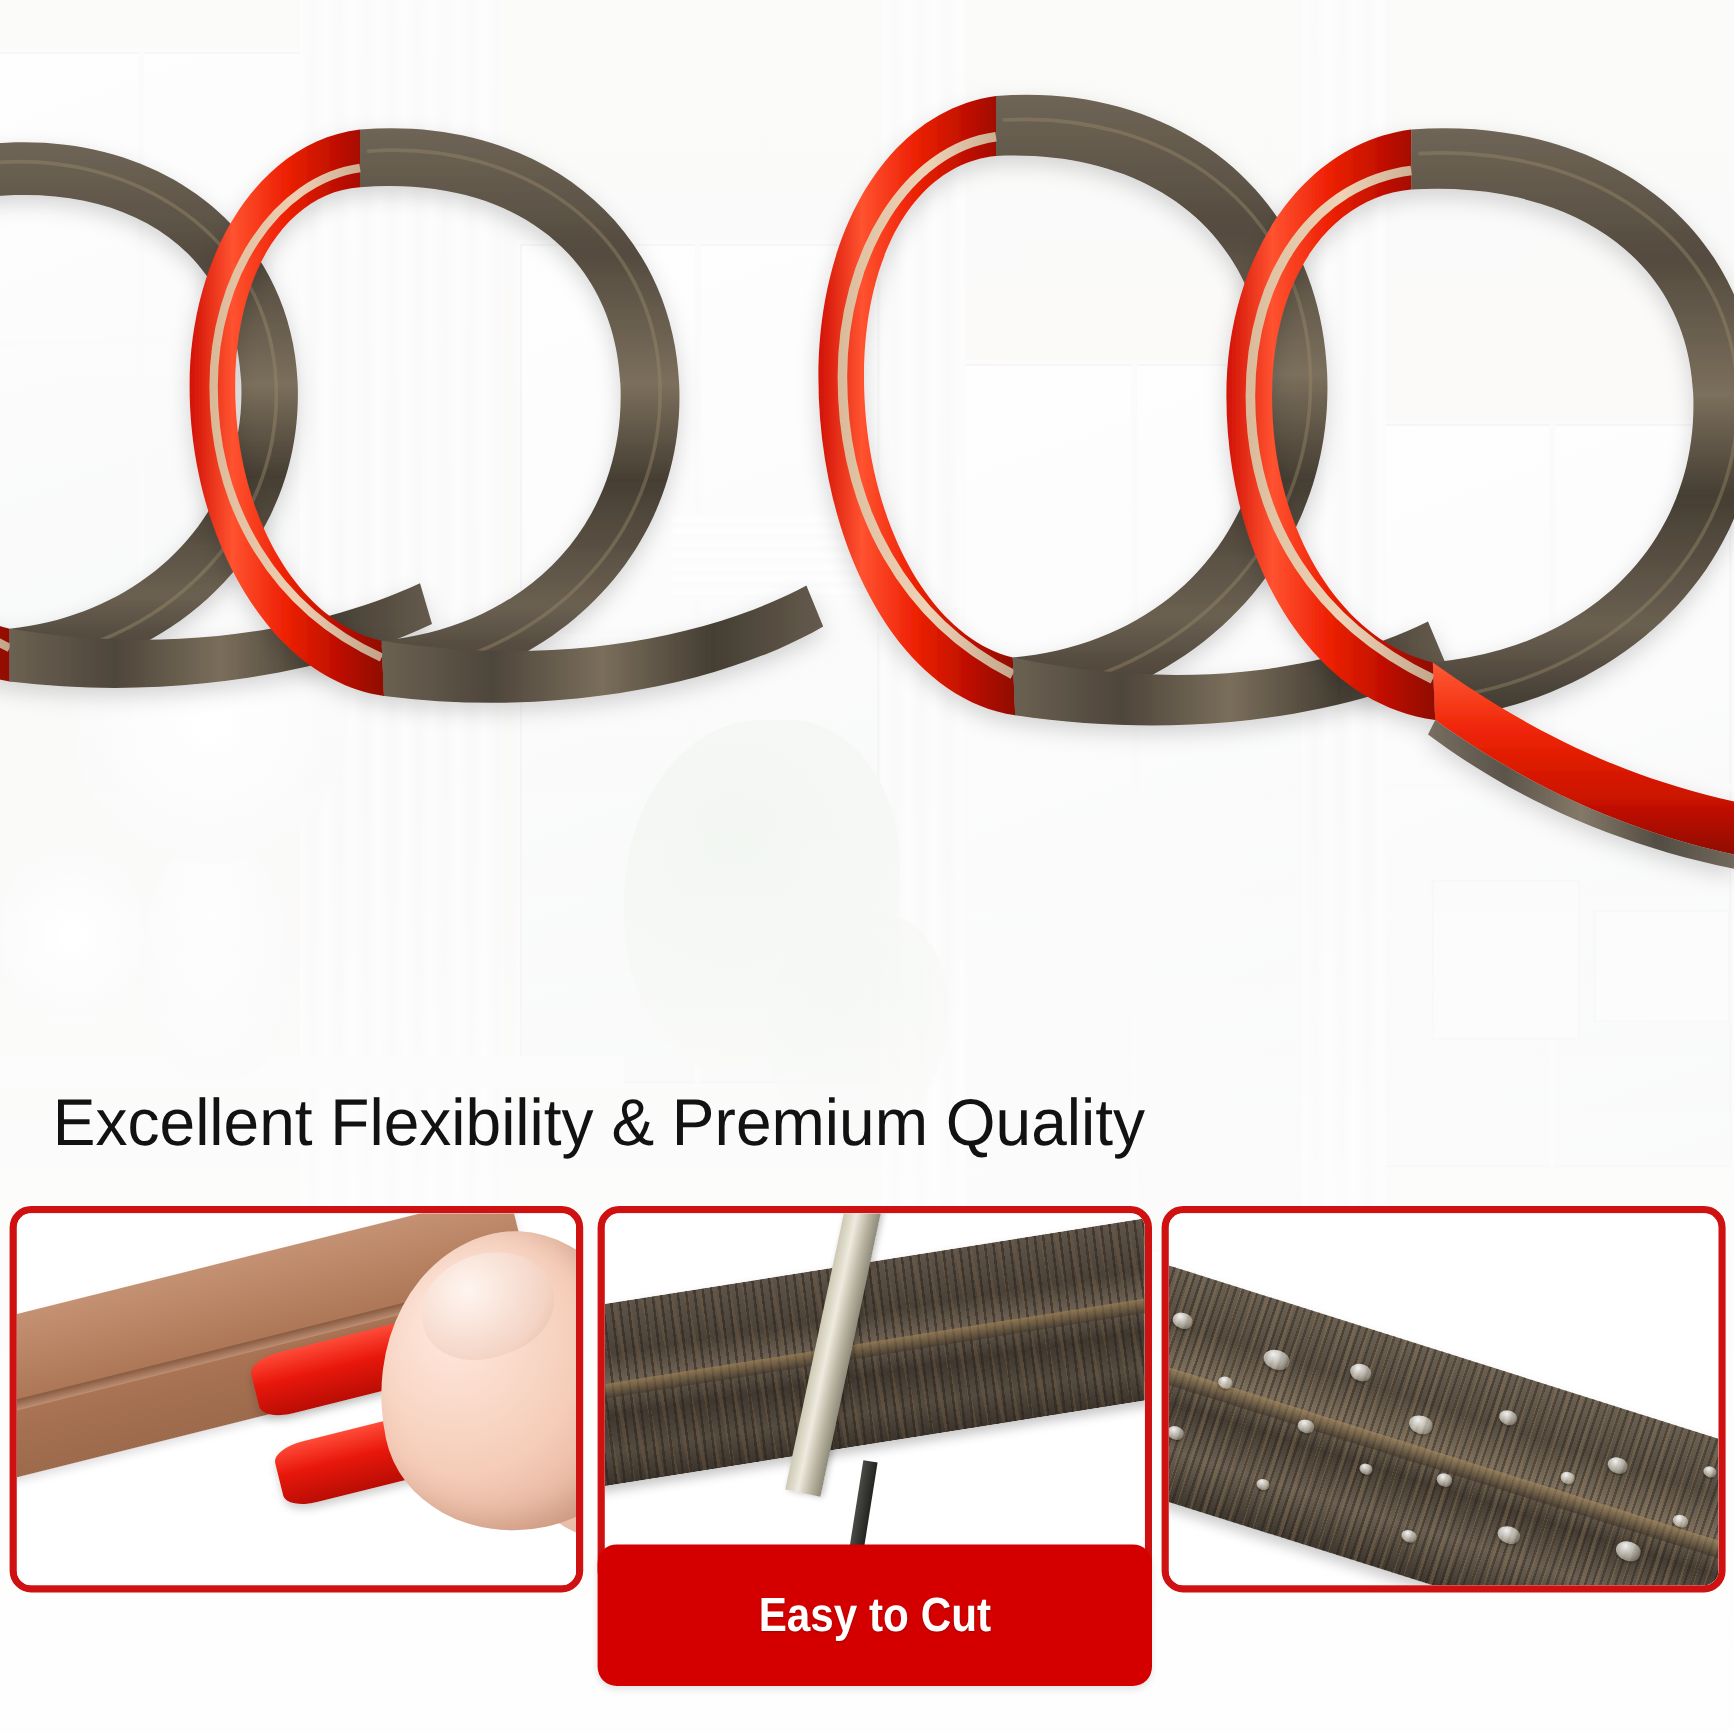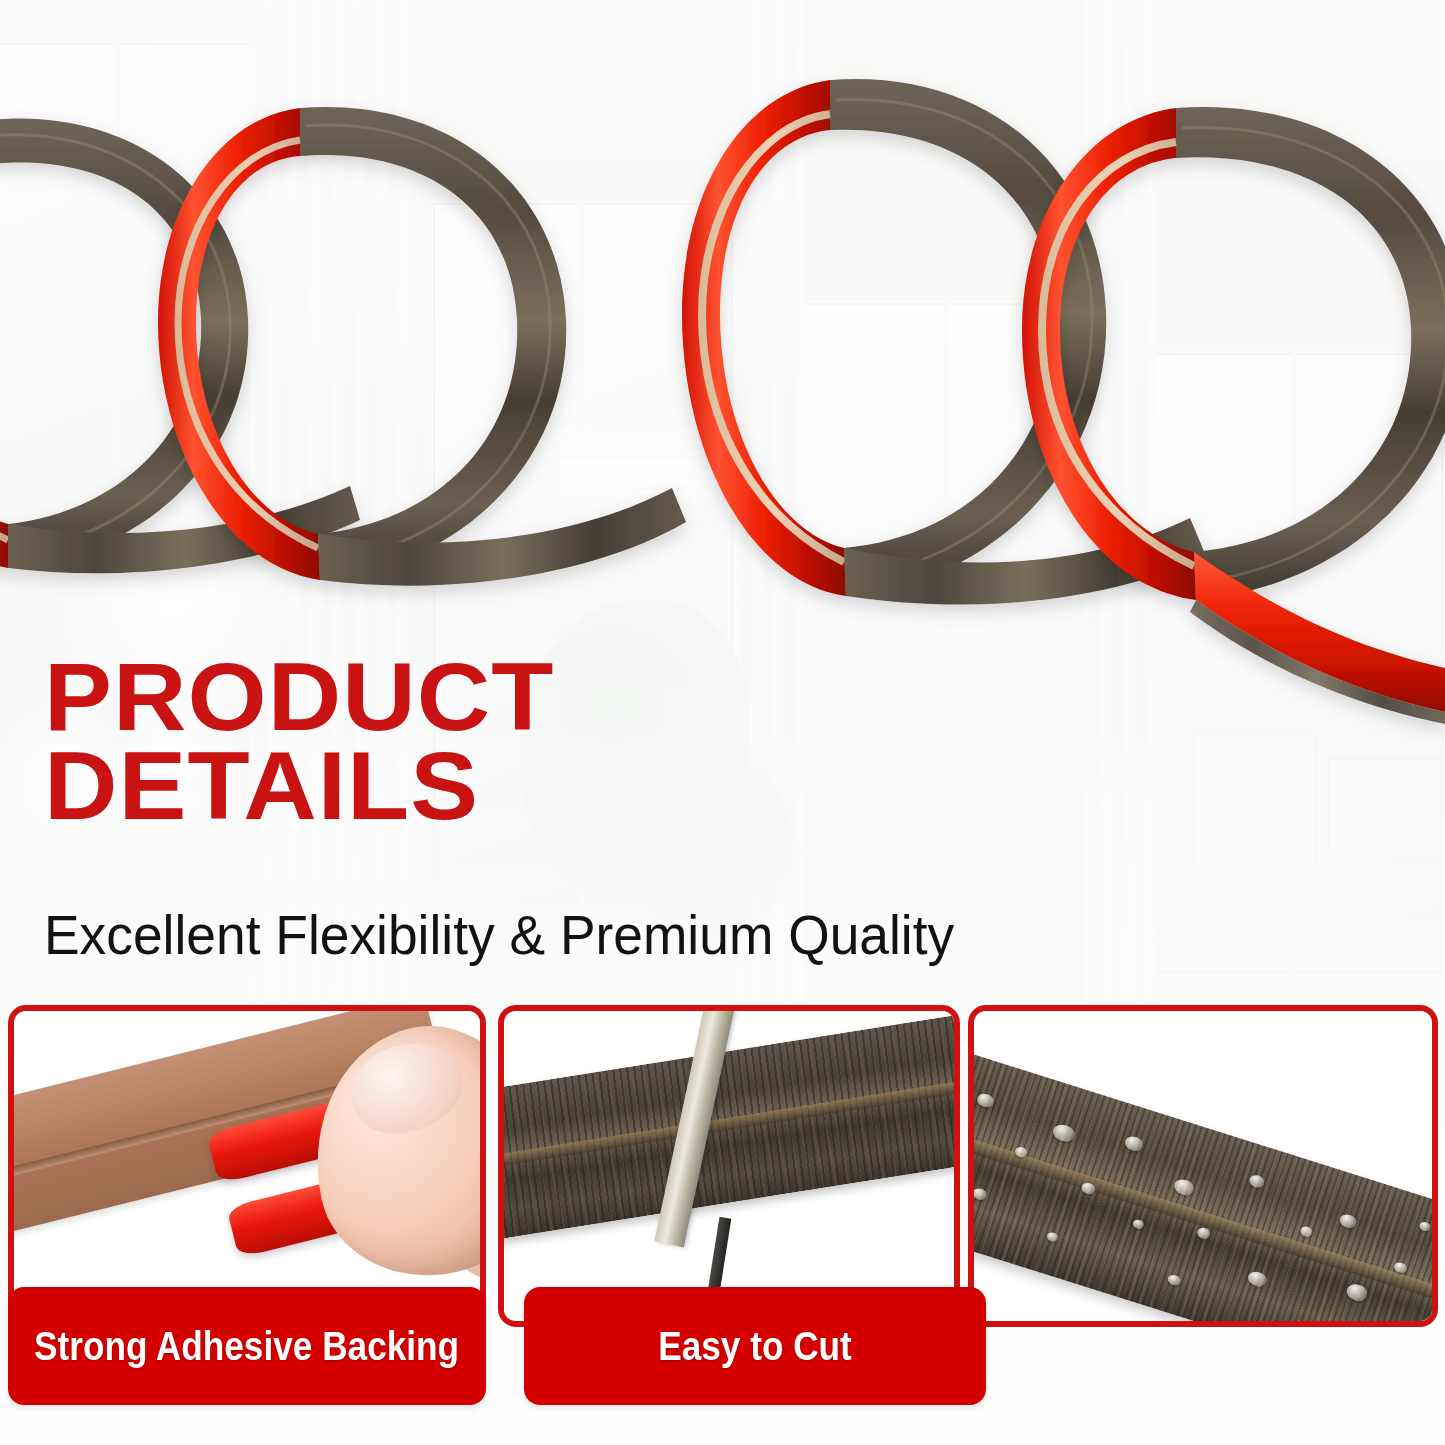--- a/index.html
+++ b/index.html
@@ -66,21 +66,21 @@
   .cap span{color:#ffffff;font-weight:bold;font-size:40px;white-space:nowrap;
        transform:scaleX(.88);transform-origin:center;
        text-shadow:0 1px 2px rgba(0,0,0,.25);
        font-family:"Liberation Sans",sans-serif;}
 
   
   #panel1{left:8px;width:478px;}
   #cap1{left:8px;top:282px;width:478px;}
   
   #panel2{left:498px;width:462px;}
-  #cap2{left:498px;top:282px;width:462px;margin-left:26px;}
+  #cap2{left:498px;top:282px;width:462px;}
   
   #panel3{left:968px;width:470px;}
   #cap3{left:968px;top:282px;width:470px;}
 
   
   .s1-strip{position:absolute;left:-40px;top:96px;width:480px;height:132px;
      background:linear-gradient(180deg,#c59174 0%,#b5805f 35%,#a97354 60%,#9c6a4c 100%);
      transform:rotate(-14deg);transform-origin:left center;
      box-shadow:0 4px 7px rgba(0,0,0,.12);}
   .s1-strip:after{content:"";position:absolute;left:0;right:0;top:52%;height:9px;
@@ -266,24 +266,20 @@
         <path d="M 1176 142 C 1098 152, 1042 226, 1042 330 C 1042 436, 1098 520, 1194 566" fill="none" stroke="url(#creamg)" stroke-width="8" stroke-opacity=".92"></path>
 
         <path d="M 1196 600 C 1268 652, 1352 692, 1445 712 L 1445 668
                  C 1356 648, 1278 612, 1194 552 Z" fill="url(#redg2)"></path>
         <path d="M 1196 600 C 1268 652, 1352 692, 1445 712 L 1445 724
                  C 1348 704, 1262 666, 1190 612 Z" fill="url(#woodg2)" opacity=".9"></path>
       </g>
     </svg>
   </div>
 
-  <div class="headline">
-    <div class="hl-line">PRODUCT</div>
-    <div class="hl-line">DETAILS</div>
-  </div>
   <div class="subhead">Excellent Flexibility &amp; Premium Quality</div>
 
   <div class="panels">
 
     <div class="panel" id="panel1">
       <div class="shot">
         <div class="s1-strip"></div>
         <div class="s1-liner s1-l1"></div>
         <div class="s1-liner s1-l2"></div>
         <div class="s1-knuck"></div>
@@ -320,21 +316,18 @@
 
           <div class="drop" style="left:84px;top:126px;width:14px;height:11px;"></div>
           <div class="drop" style="left:168px;top:146px;width:11px;height:9px;"></div>
           <div class="drop" style="left:296px;top:150px;width:13px;height:10px;"></div>
           <div class="drop" style="left:430px;top:156px;width:12px;height:9px;"></div>
           <div class="drop" style="left:520px;top:24px;width:11px;height:9px;"></div>
         </div>
       </div>
     </div>
 
-    <div class="cap" id="cap1">
-      <span>Strong Adhesive Backing</span>
-    </div>
     <div class="cap" id="cap2">
       <span>Easy to Cut</span>
     </div>
 
   </div>
 </div>
 
 </body></html>

